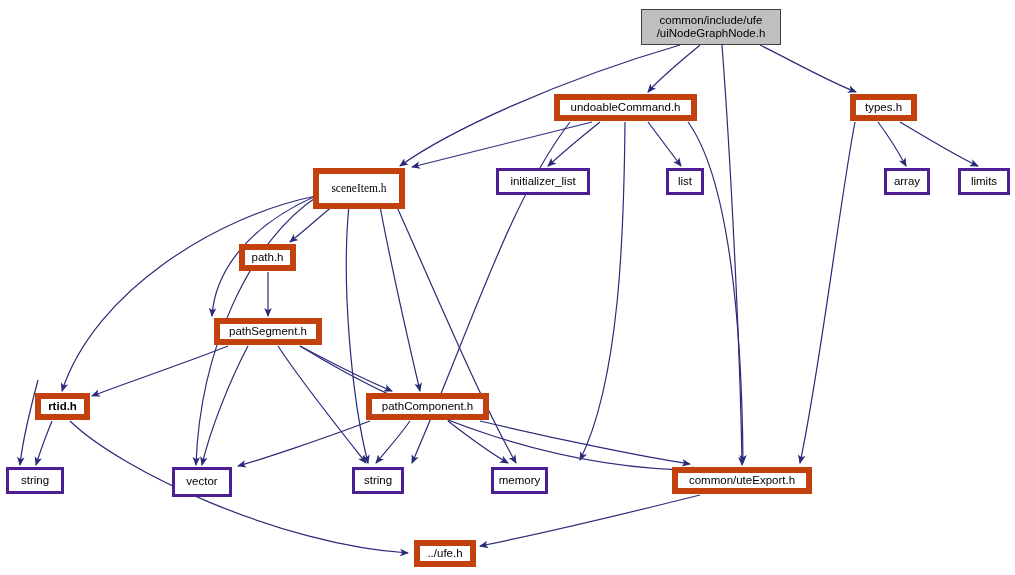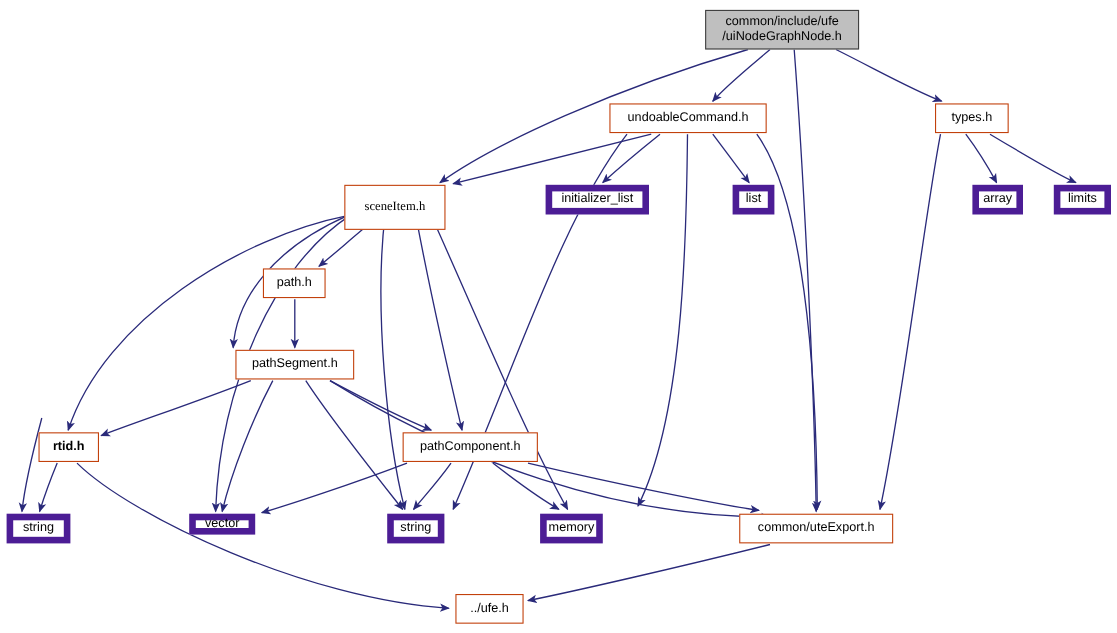--- a/index.html
+++ b/index.html
@@ -6,23 +6,23 @@
   body{width:1015px;height:575px;overflow:hidden;
        font-family:"Liberation Sans",sans-serif;}
   #graph{position:relative;width:1015px;height:575px;}
   #edges{position:absolute;left:0;top:0;width:1015px;height:575px;}
   .node{position:absolute;box-sizing:border-box;display:flex;
         align-items:center;justify-content:center;
         text-align:center;line-height:1.15;
         background:#ffffff;white-space:pre;}
   .node .lbl{display:block;width:100%;}
   
-  .n-doc{border:1px solid #c2410c;color:#000000;font-size:11.5px;}
+  .n-doc{border:6px solid #c2410c;color:#000000;font-size:11.5px;}
   
-  .n-sys{border:6px solid #4c1d95;color:#000000;font-size:11.5px;}
+  .n-sys{border:3px solid #4c1d95;color:#000000;font-size:11.5px;}
   
   .n-root{border:1px solid #404040;background:#bfbfbf;color:#000000;font-size:11.5px;}
 </style>
 </head>
 <body>
 
 <div id="graph">
   <svg id="edges" viewBox="0 0 1015 575" xmlns="http://www.w3.org/2000/svg">
     <defs>
       <marker id="ah" markerWidth="9" markerHeight="9" refX="8" refY="4.2" orient="auto" markerUnits="userSpaceOnUse">
@@ -74,19 +74,19 @@
       <div class="node n-doc" style="left: 313px; top: 168px; width: 92px; height: 41px; font-family: Liberation Serif, serif;"><span class="lbl">sceneItem.h</span></div>
       <div class="node n-sys" style="left: 496px; top: 168px; width: 94px; height: 27px;"><span class="lbl">initializer_list</span></div>
       <div class="node n-sys" style="left: 666px; top: 168px; width: 38px; height: 27px;"><span class="lbl">list</span></div>
       <div class="node n-sys" style="left: 884px; top: 168px; width: 46px; height: 27px;"><span class="lbl">array</span></div>
       <div class="node n-sys" style="left: 958px; top: 168px; width: 52px; height: 27px;"><span class="lbl">limits</span></div>
       <div class="node n-doc" style="left: 239px; top: 244px; width: 57px; height: 27px;"><span class="lbl">path.h</span></div>
       <div class="node n-doc" style="left: 214px; top: 318px; width: 108px; height: 27px;"><span class="lbl">pathSegment.h</span></div>
       <div class="node n-doc" style="left: 35px; top: 393px; width: 55px; height: 27px; font-weight: bold;"><span class="lbl">rtid.h</span></div>
       <div class="node n-doc" style="left: 366px; top: 393px; width: 123px; height: 27px;"><span class="lbl">pathComponent.h</span></div>
       <div class="node n-sys" style="left: 6px; top: 467px; width: 58px; height: 27px;"><span class="lbl">string</span></div>
-      <div class="node n-sys" style="left: 172px; top: 467px; width: 60px; height: 19px; justify-content: flex-end;"><span class="lbl">vector</span></div>
+      <div class="node n-sys" style="left: 172px; top: 467px; width: 60px; height: 30px; justify-content: flex-end;"><span class="lbl">vector</span></div>
       <div class="node n-sys" style="left: 352px; top: 467px; width: 52px; height: 27px;"><span class="lbl">string</span></div>
       <div class="node n-sys" style="left: 491px; top: 467px; width: 57px; height: 27px;"><span class="lbl">memory</span></div>
       <div class="node n-doc" style="left: 672px; top: 467px; width: 140px; height: 27px;"><span class="lbl">common/uteExport.h</span></div>
       <div class="node n-doc" style="left: 414px; top: 540px; width: 62px; height: 27px;"><span class="lbl">../ufe.h</span></div>
     </div>
 </div>
 
 </body></html>

